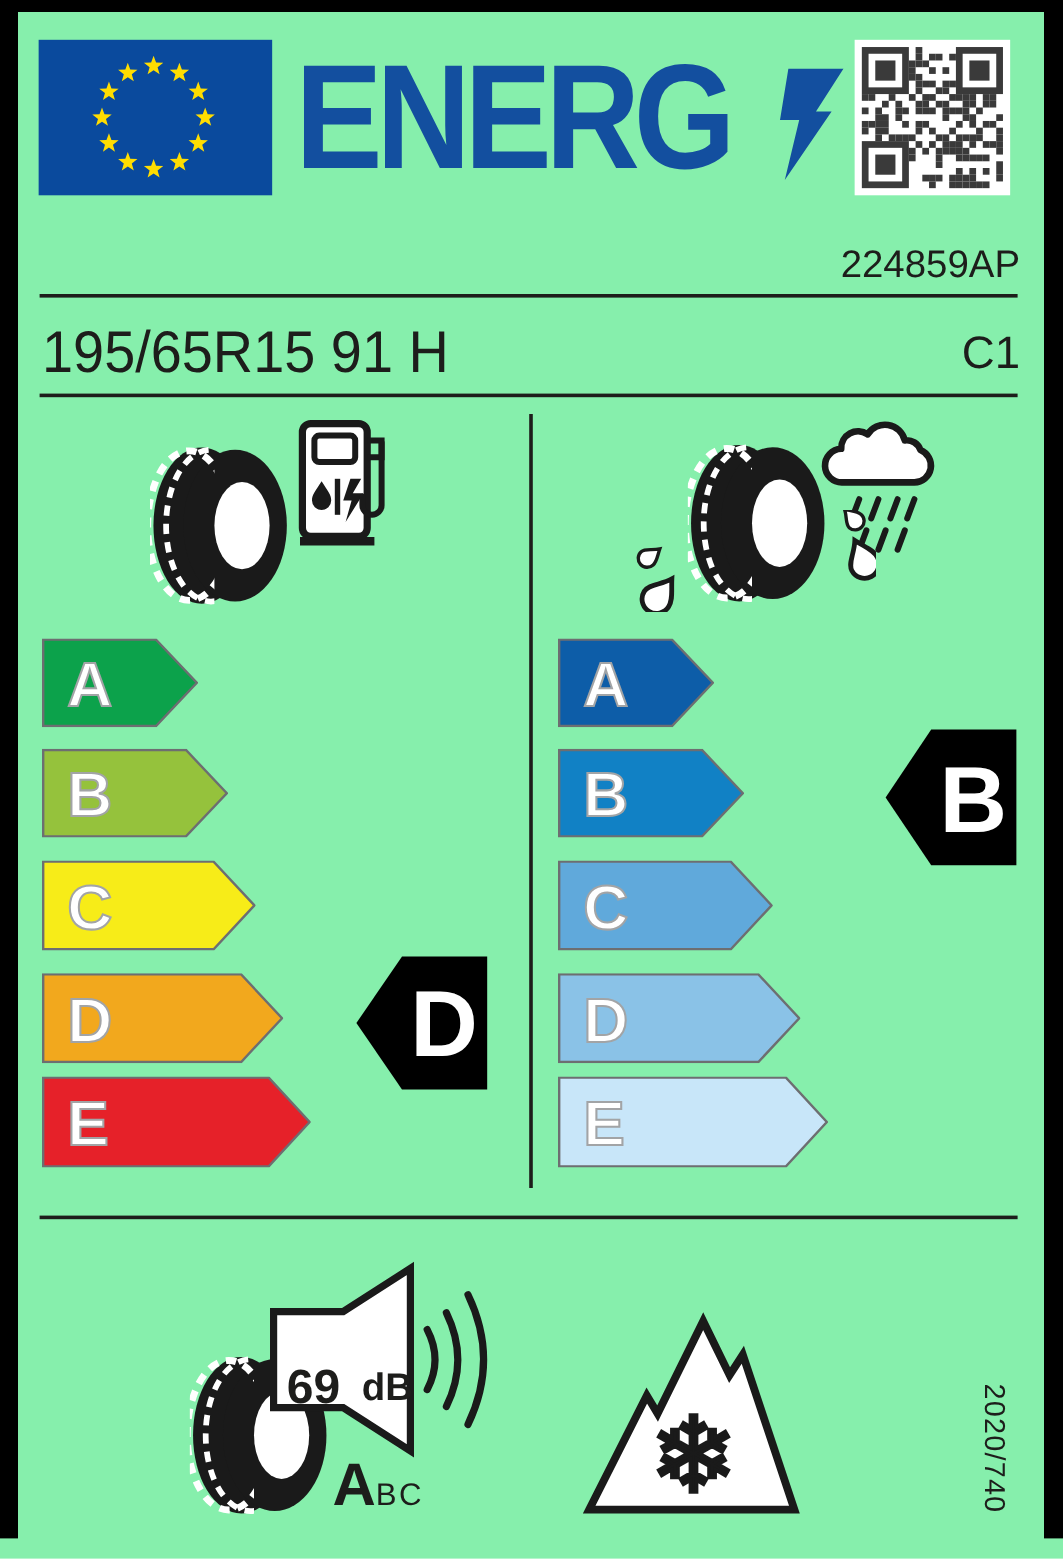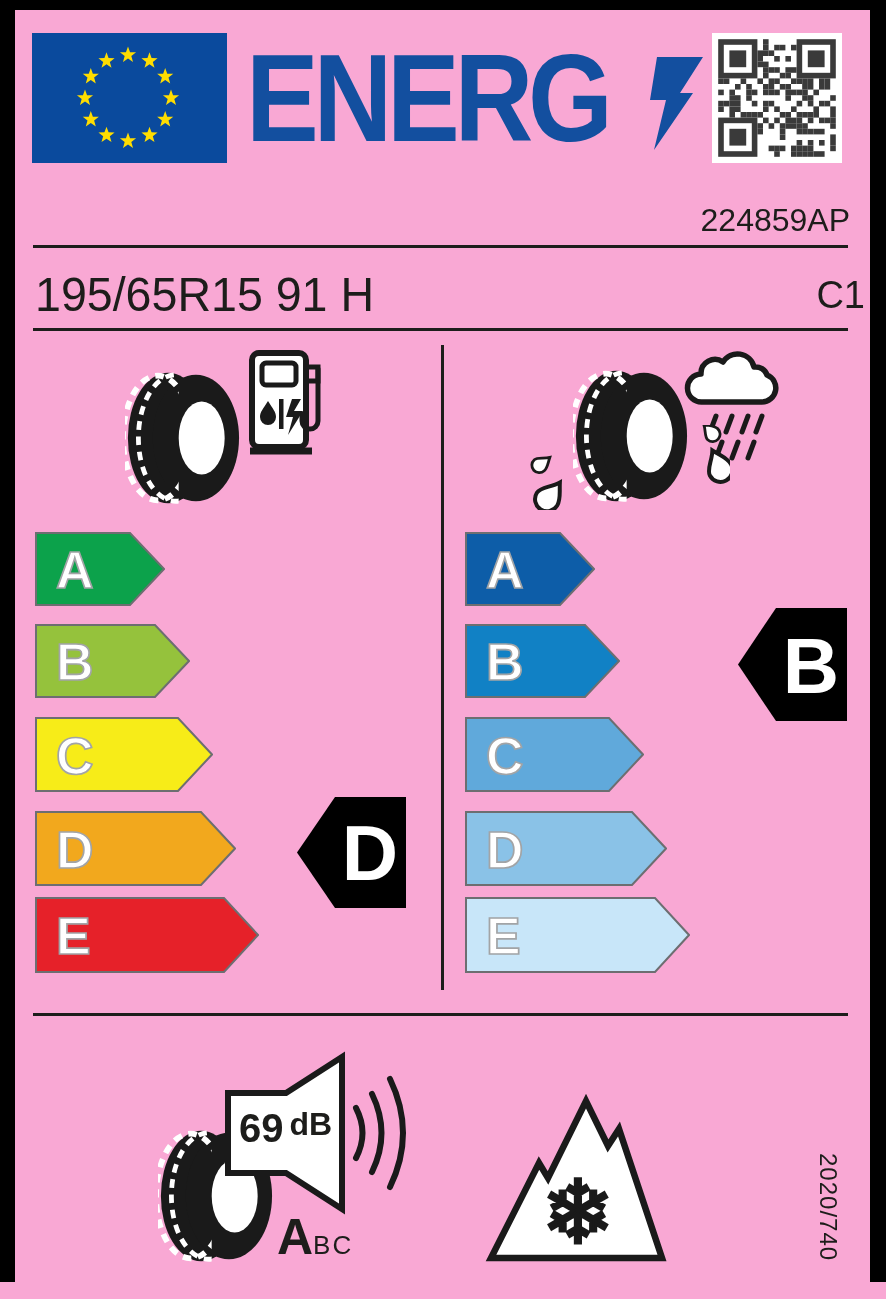--- a/index.html
+++ b/index.html
@@ -1,52 +1,52 @@
 <!DOCTYPE html>
 <html><head>
 <meta charset="utf-8">
 <style>
   html,body{margin:0;padding:0;background:#fff}
-  .label{position:relative;width:886px;height:1299px;background:#f9a8d4;overflow:hidden;
+  .label{position:relative;width:886px;height:1299px;background:#86efac;overflow:hidden;
          font-family:"Liberation Sans","DejaVu Sans",sans-serif;color:#1d1d1b}
   .label > div, .label > svg{position:absolute}
   .frame{left:0;top:0;width:886px;height:1282px;box-sizing:border-box;
          border-top:10px solid #000;border-left:15px solid #000;border-right:16px solid #000}
   
   .eu-flag{left:32px;top:33px}
   .energ{left:246px;top:36px;font-size:124px;font-weight:bold;line-height:1;
          letter-spacing:-6px;color:#134f9f;transform:scaleX(.88);transform-origin:left top;white-space:nowrap}
   .bolt{left:646px;top:57px}
   .qr{left:712px;top:33px}
   
   .brand{left:35px;top:200px;font-size:37px;font-weight:bold;letter-spacing:1px}
   .prodcode{right:36px;top:202px;font-size:32px}
   .rule{left:33px;width:815px;height:3px;background:#1d1d1b}
   .r1{top:245px}.r2{top:328px}.r3{top:1013px}
   .sizetext{left:35px;top:266px;font-size:49px;transform:scaleX(.95);transform-origin:left top;white-space:nowrap}
-  .classtext{right:21px;top:274px;font-size:38px}
+  .classtext{right:36px;top:274px;font-size:38px}
   
   .vdivider{left:441px;top:345px;width:3px;height:645px;background:#1d1d1b}
   .tire-mid-left{left:125px;top:368px}
   .pump{left:248px;top:349px}
   .tire-mid-right{left:573px;top:366px}
   .cloud{left:680px;top:346px}
   .splashes{left:530px;top:425px}
   
   .fa{left:35px;top:532px}.fb{left:35px;top:624px}.fc{left:35px;top:717px}.fd{left:35px;top:811px}.fe{left:35px;top:897px}
   .wa{left:465px;top:532px}.wb{left:465px;top:624px}.wc{left:465px;top:717px}.wd{left:465px;top:811px}.we{left:465px;top:897px}
   .gl{font-family:"Liberation Sans","DejaVu Sans",sans-serif;font-size:52px;font-weight:bold;
       fill:#fff;stroke:#a2a4a6;stroke-width:1.7px}
   .il{font-family:"Liberation Sans","DejaVu Sans",sans-serif;font-size:78px;font-weight:bold;fill:#fff}
   .ind-fuel{left:296px;top:796px}
   .ind-wet{left:737px;top:607px}
   
   .tire-bottom{left:158px;top:1122px}
   .speaker{left:222px;top:1046px}
-  .dbtext{left:239px;top:1106px;display:flex;align-items:flex-start;gap:6px;white-space:nowrap}
+  .dbtext{left:239px;top:1134px;display:flex;align-items:center;gap:18px;white-space:nowrap}
   .dbnum{font-size:40px;font-weight:bold}
   .dbunit{font-size:32px;font-weight:bold}
   .abctext{left:277px;top:1208px;display:flex;align-items:baseline}
   .abcbig{font-size:50px;font-weight:bold}
   .abcsmall{font-size:26px;letter-spacing:2px}
   .mountain{left:483px;top:1088px}
   .snowglyph{font-family:"DejaVu Sans",sans-serif;font-size:88px;font-weight:bold;
              fill:#1a1a1a;stroke:#1a1a1a;stroke-width:3px}
   .regtext{left:842px;top:1153px;font-size:24px;letter-spacing:1px;white-space:nowrap;
            transform:rotate(90deg);transform-origin:0 0}

